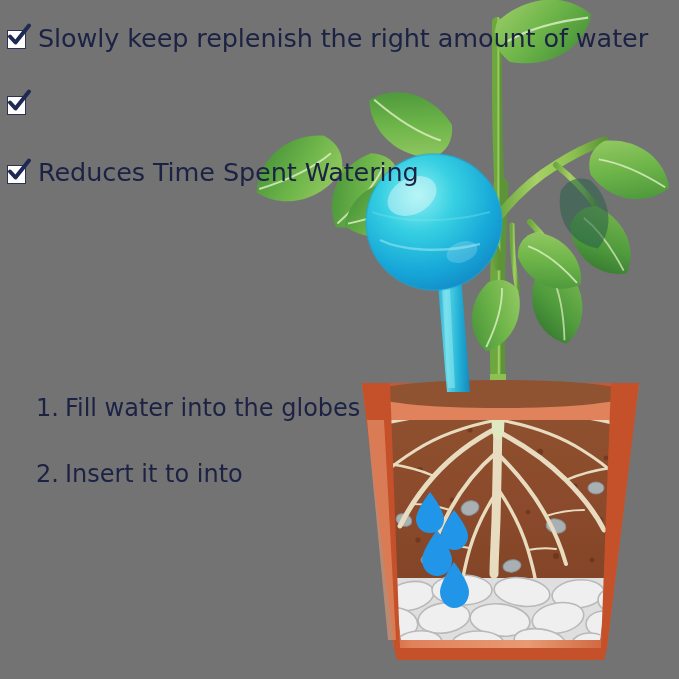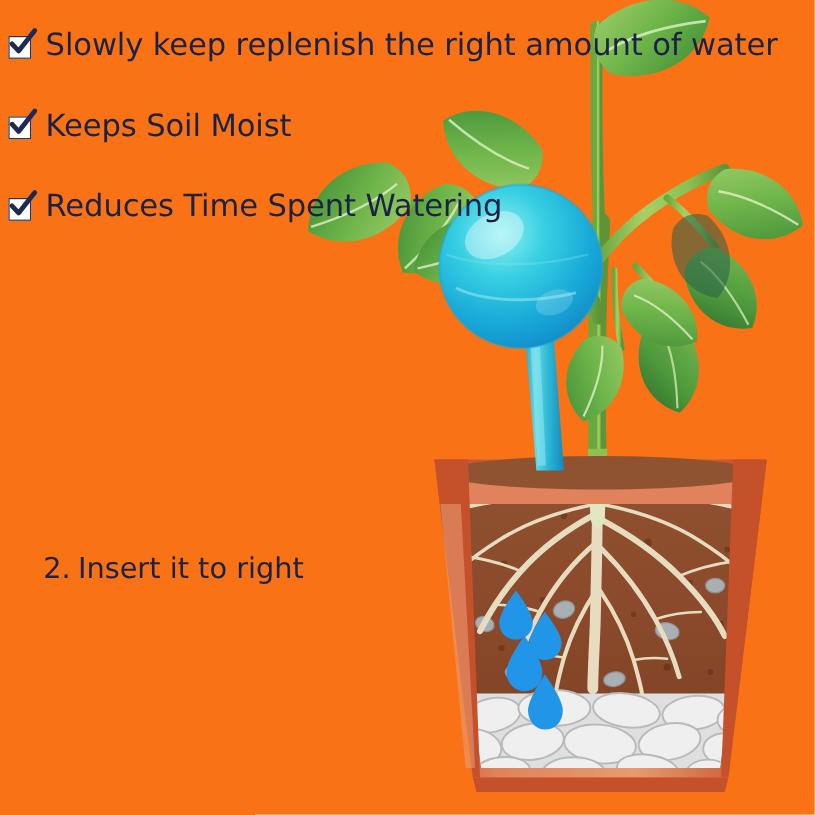--- a/index.html
+++ b/index.html
@@ -4,21 +4,21 @@
 <style>
   html, body {
     margin: 0;
     padding: 0;
     background: #ffffff;
   }
   #page {
     position: relative;
     width: 679px;
     height: 679px;
-    background: #f97316;
+    background: #737373;
     overflow: hidden;
     font-family: "DejaVu Sans", "Liberation Sans", sans-serif;
   }
 
   
   #illustration {
     position: absolute;
     left: 0; top: 0;
     width: 679px; height: 679px;
     pointer-events: none;
@@ -332,33 +332,35 @@
       <span class="feature-label">Slowly keep replenish the right amount of water</span>
     </div>
 
     <div class="feature-row r1">
       <span class="checkbox-icon">
         <span class="box"></span>
         <svg viewBox="0 0 26 26">
             <path d="M4 13.5 L9.5 19.5 L23 2.5" stroke="#1f2a54" stroke-width="4" fill="none" stroke-linecap="round" stroke-linejoin="round"></path>
           </svg>
       </span>
-      <span class="feature-label">Keeps Soil Moist</span>
     </div>
 
     <div class="feature-row r2">
       <span class="checkbox-icon">
         <span class="box"></span>
         <svg viewBox="0 0 26 26">
             <path d="M4 13.5 L9.5 19.5 L23 2.5" stroke="#1f2a54" stroke-width="4" fill="none" stroke-linecap="round" stroke-linejoin="round"></path>
           </svg>
       </span>
       <span class="feature-label">Reduces Time Spent Watering</span>
     </div>
 
 
+    <div class="step-row s0">
+      <span class="step-num">1.</span><span>Fill water into the globes</span>
+    </div>
 
     <div class="step-row s1">
-      <span class="step-num">2.</span><span>Insert it to right</span>
+      <span class="step-num">2.</span><span>Insert it to into</span>
     </div>
 
   </div>
 </div>
 
 </body></html>

